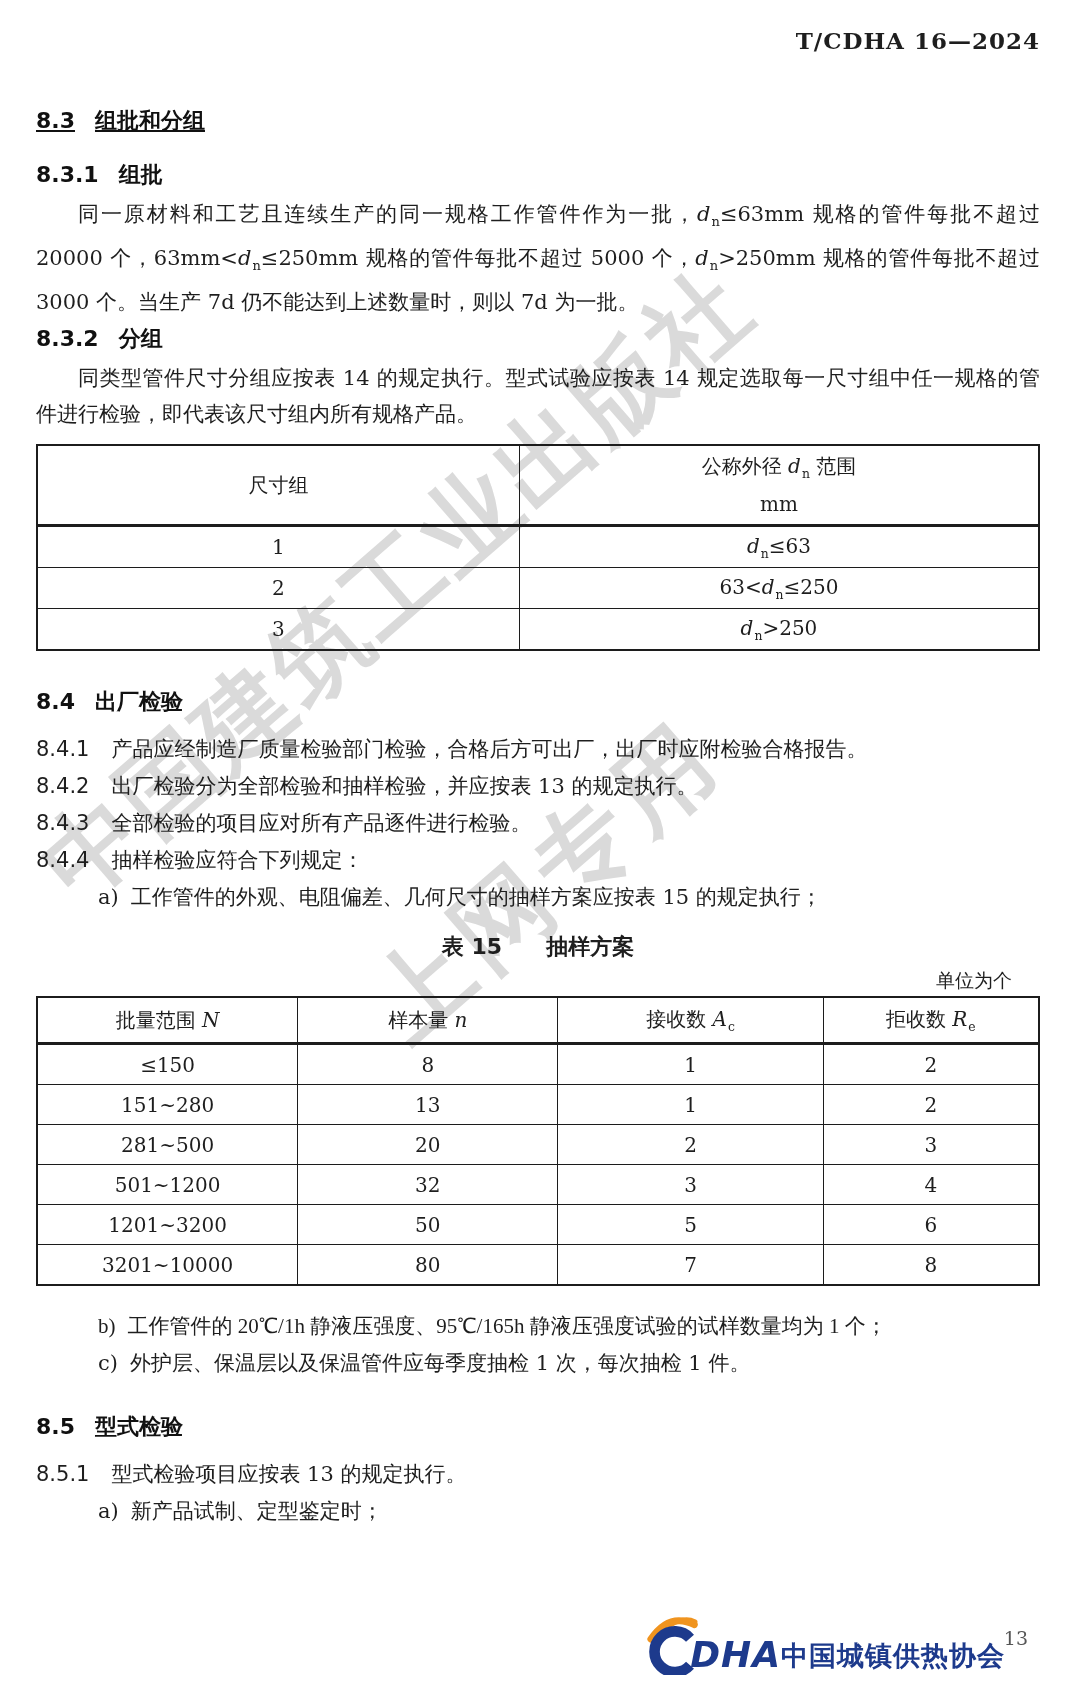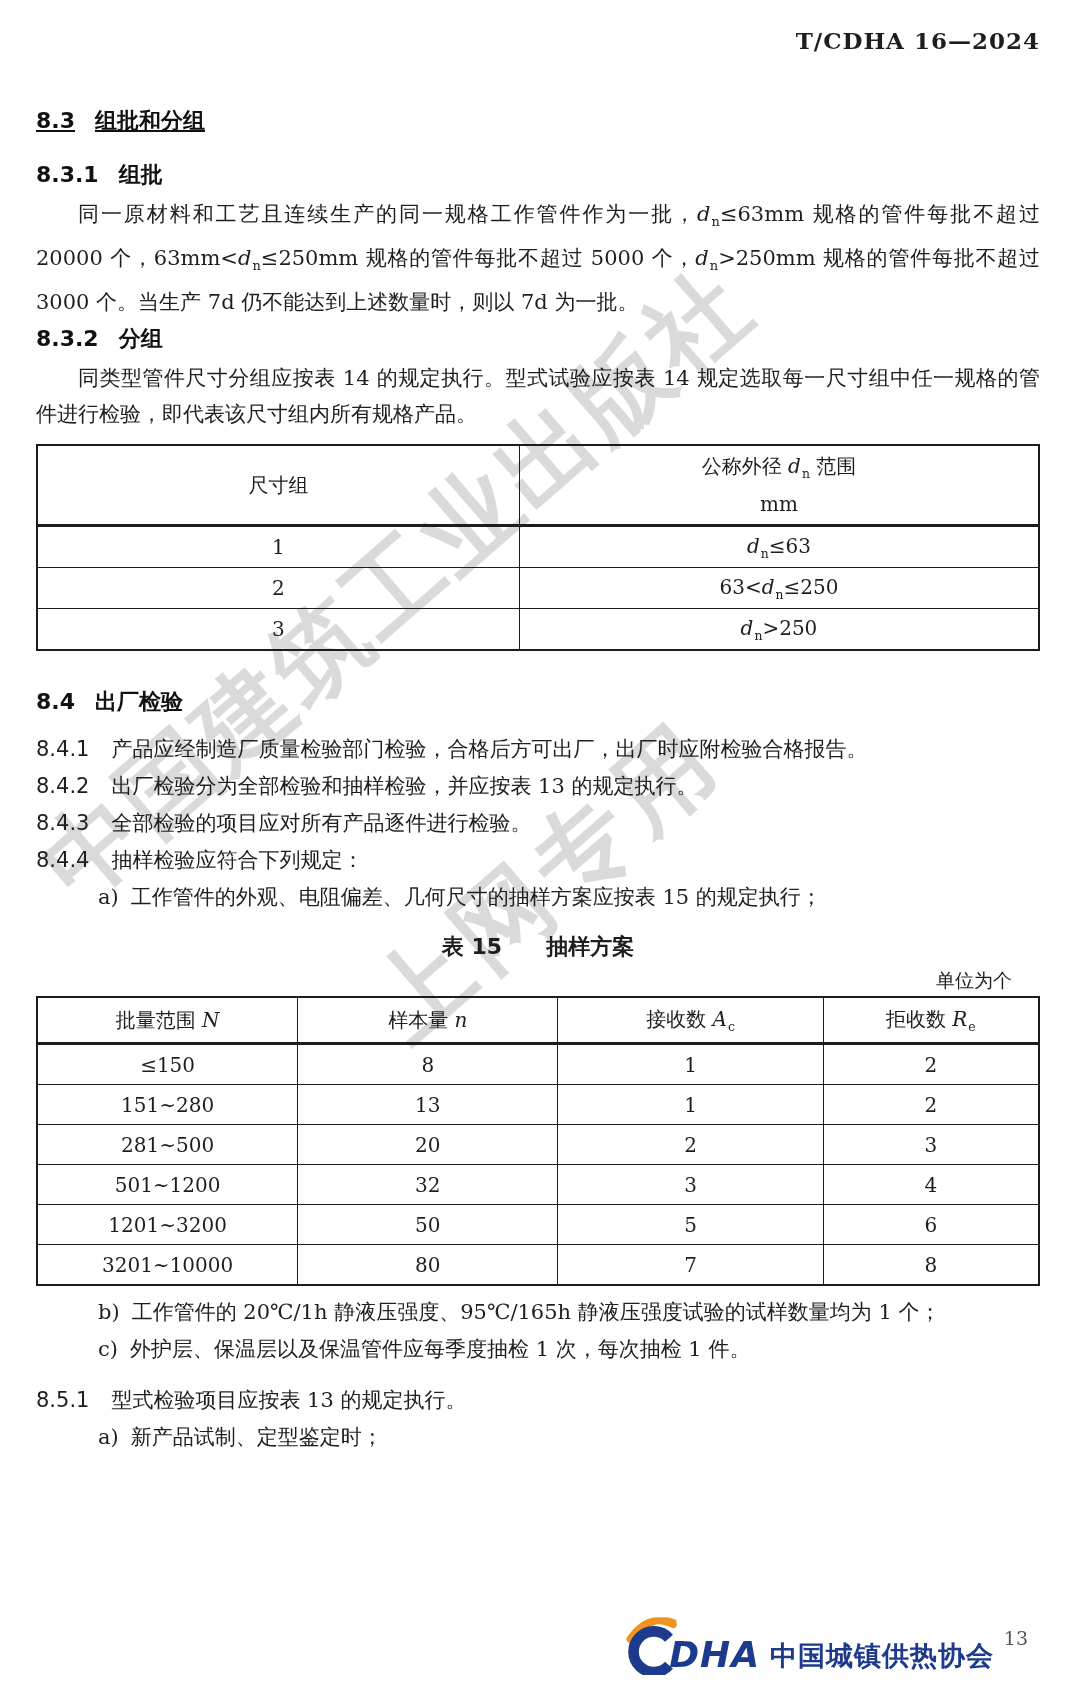--- a/index.html
+++ b/index.html
@@ -39,21 +39,21 @@
   }
   .it  { font-style:italic; }
   .sub { font-size:0.62em; vertical-align:sub; margin-left:1px; }
   
   .clauses { margin-top:14px; }
   .clause  { font-size:21px; line-height:37px; }
   .clause .cnum { font-family:"DejaVu Sans","Liberation Sans",sans-serif;
                   margin-right:22px; }
   .subitem { font-size:21px; line-height:37px; padding-left:62px; }
   .subitem .slabel { margin-right:12px; }
-  .after-table { margin-top:8px; }
+  .after-table { margin-top:22px;font-family:Liberation Serif, serif; }
   
   .tcaption {
     margin-top:16px; text-align:center; font-weight:bold; font-size:22px;
     font-family:"DejaVu Sans","Liberation Sans",sans-serif;
   }
   .tcaption .cap-title { margin-left:2em; }
   table { border-collapse:collapse; width:100%; table-layout:fixed; }
   .tbl  { margin-top:12px; }
   .tbl th, .tbl td {
     border:1px solid #1c1c1c; text-align:center; vertical-align:middle;
@@ -66,35 +66,35 @@
   #table14 .c1 { width:48%; }
   .t14h2 div { line-height:30px; }
   #table15 thead th { height:44px; }
   #table15 td { height:39px; }
   #table15 .c1 { width:26%;border-radius:16px; } #table15 .c2 { width:26%; }
   #table15 .c3 { width:26.5%; } #table15 .c4 { width:21.5%; }
   .unit-note { margin-top:6px; text-align:right; font-size:19px; padding-right:28px; }
   #table15 { margin-top:2px; }
   
   .footer {
-    position:absolute; right:86px; bottom:16px; z-index:3;
+    position:absolute; right:75px; bottom:16px; z-index:3;
     display:flex; align-items:flex-end;
   }
   .logo-mark { display:block; }
   .arc1 { fill:none; stroke:#f0941f; stroke-width:7; stroke-linecap:round; }
   .arc2 { fill:none; stroke:#f0941f; stroke-width:4.5; stroke-linecap:round; }
   .cpath{ fill:none; stroke:#1d3a8c; stroke-width:11; }
   .dha {
     font-family:"DejaVu Sans","Liberation Sans",sans-serif;
     font-weight:bold; font-style:italic; font-size:36px; color:#1d3a8c;
     margin-left:-16px; letter-spacing:1px; line-height:40px;
   }
   .org {
     font-family:"DejaVu Sans","Liberation Sans",sans-serif;
-    font-weight:bold; font-size:27px; color:#1d3a8c; margin-left:10px;
+    font-weight:bold; font-size:27px; color:#1d3a8c; 
     letter-spacing:1px; line-height:38px;
   }
   .pagenum {
     position:absolute; right:52px; bottom:42px; z-index:4;
     font-size:19px; color:#555;
   }
 </style>
 </head>
 <body>
 
@@ -227,20 +227,23 @@
       </tbody>
     </table>
 
     <div class="subitem after-table">
       <span class="slabel">b)</span><span>工作管件的 20℃/1h 静液压强度、95℃/165h 静液压强度试验的试样数量均为 1 个；</span>
     </div>
     <div class="subitem">
       <span class="slabel">c)</span><span>外护层、保温层以及保温管件应每季度抽检 1 次，每次抽检 1 件。</span>
     </div>
 
+    <h2 class="h85">
+      <span>8.5</span><span class="ht">型式检验</span>
+    </h2>
 
     <div class="clauses">
       <div class="clause">
         <span class="cnum">8.5.1</span><span>型式检验项目应按表 13 的规定执行。</span>
       </div>
       <div class="subitem">
         <span class="slabel">a)</span><span>新产品试制、定型鉴定时；</span>
       </div>
     </div>
 

